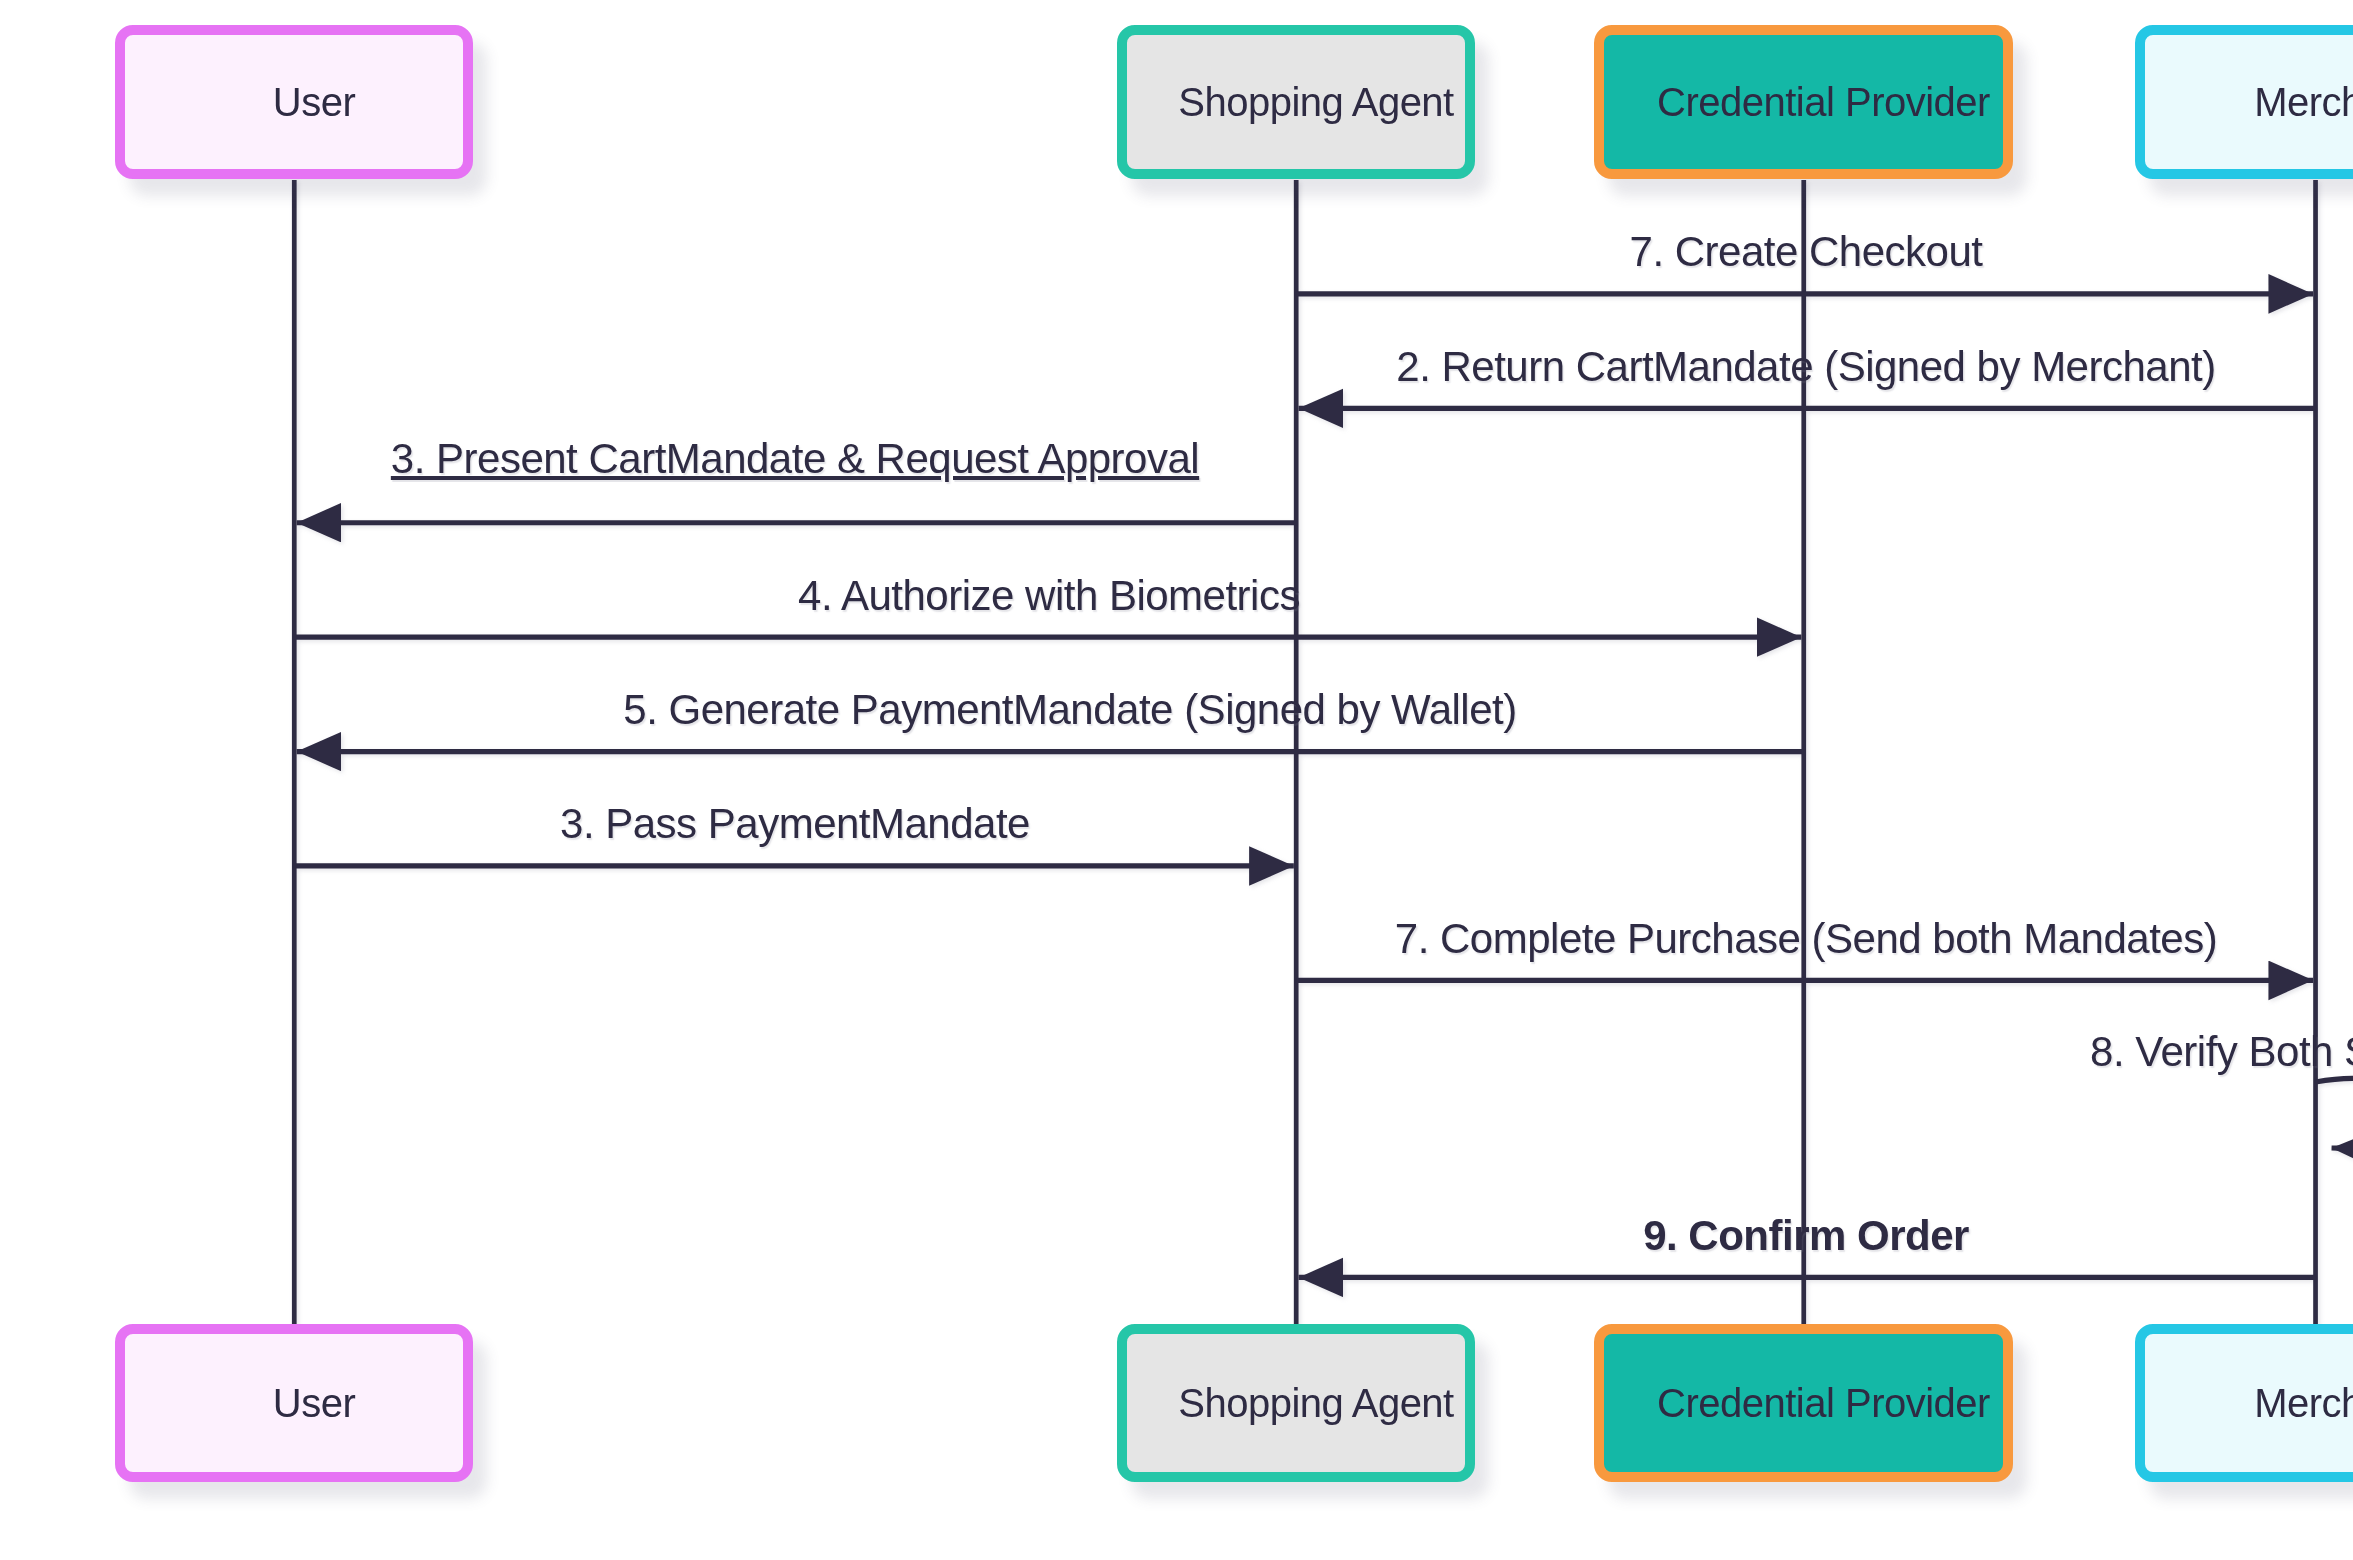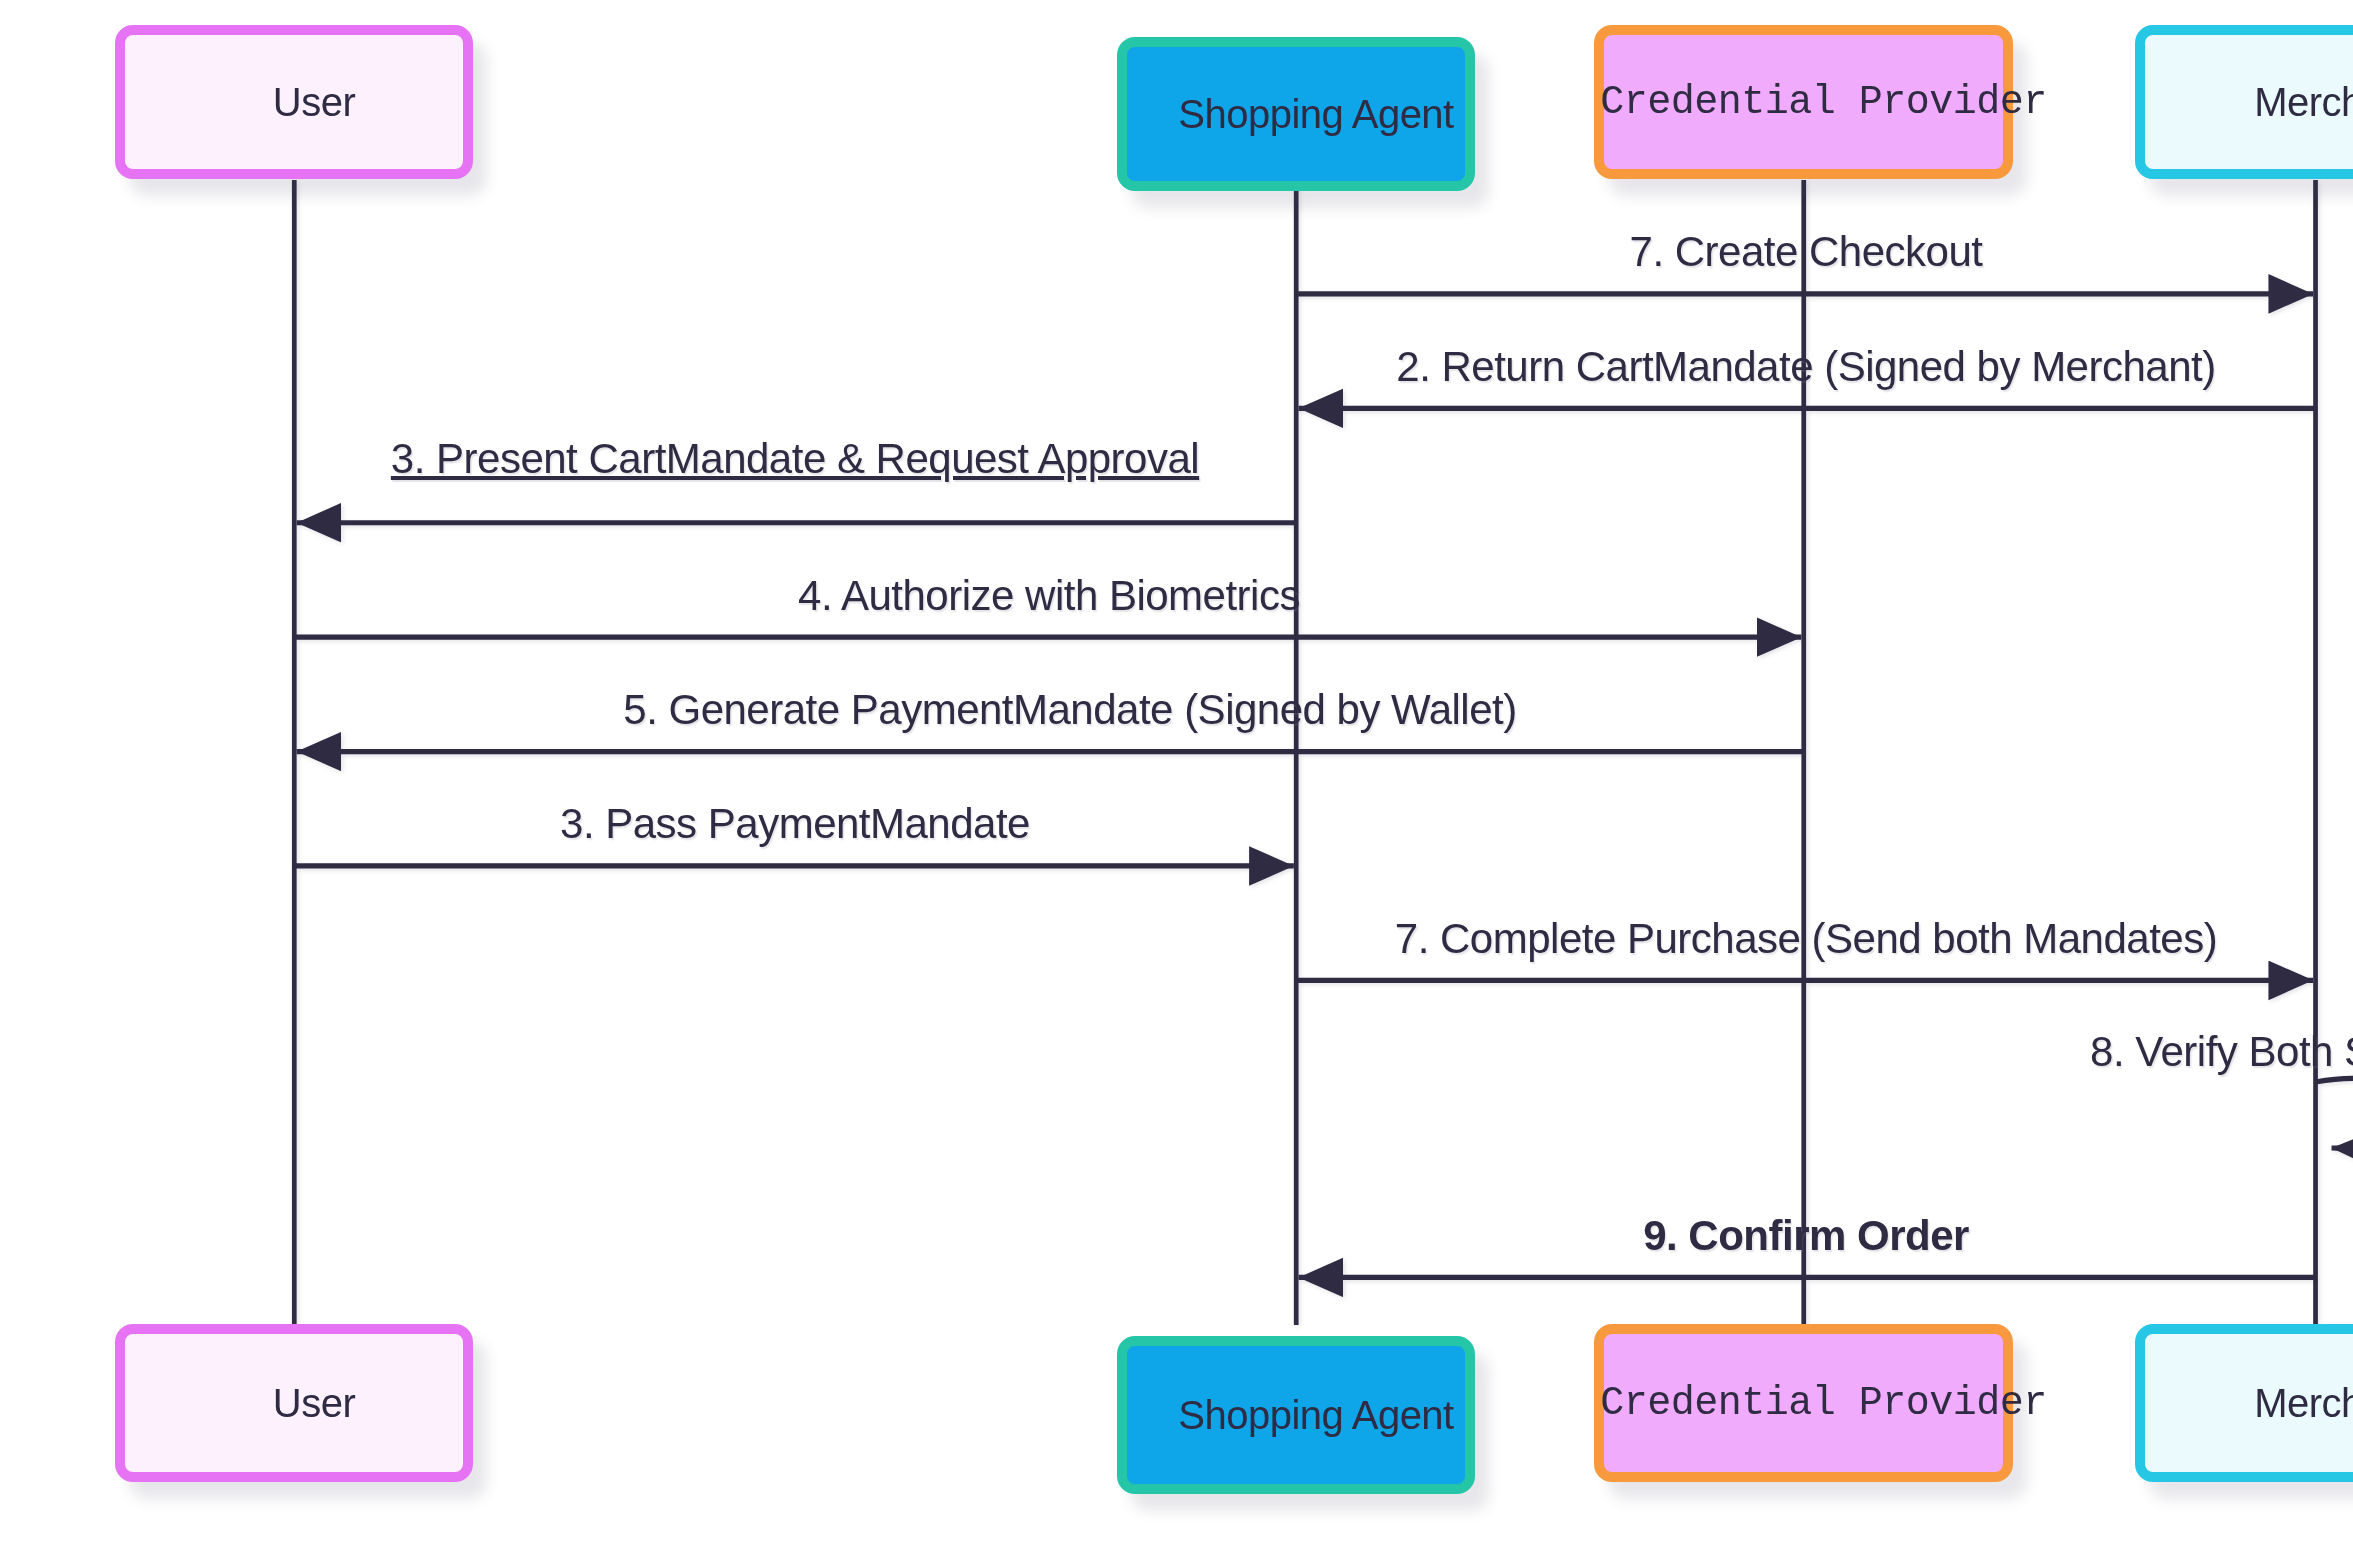--- a/index.html
+++ b/index.html
@@ -32,22 +32,22 @@
     border-radius: 18px;
     font-size: 40px;
     font-weight: 500;
     letter-spacing: -0.5px;
     color: #2e2b43;
     box-shadow: 14px 17px 14px rgba(70,70,100,0.13);
     white-space: nowrap;
     padding-left: 40px;
   }
   .actor-user       { border-color: #e673f4; background: #fdf1fe; }
-  .actor-agent      { border-color: #25c6a8; background: #0ea5e9; margin-top: 12px; }
-  .actor-credential { border-color: #f8993e; background: #f0abfc; font-family: Liberation Mono, monospace; }
+  .actor-agent      { border-color: #25c6a8; background: #e5e5e5; }
+  .actor-credential { border-color: #f8993e; background: #14b8a6; }
   .actor-merchant   { border-color: #25c7e5; background: #eafafd; }
 
   .pos-user-top       { left: 115px;  top: 25.4px;   width: 358px; height: 154px; }
   .pos-agent-top      { left: 1117px; top: 25.4px;   width: 358px; height: 154px; }
   .pos-credential-top { left: 1594px; top: 25.4px;   width: 419px; height: 154px; }
   .pos-merchant-top   { left: 2135px; top: 25.4px;   width: 361px; height: 154px; }
 
   .pos-user-bottom       { left: 115px;  top: 1324px; width: 358px; height: 158px; }
   .pos-agent-bottom      { left: 1117px; top: 1324px; width: 358px; height: 158px; }
   .pos-credential-bottom { left: 1594px; top: 1324px; width: 419px; height: 158px; }

